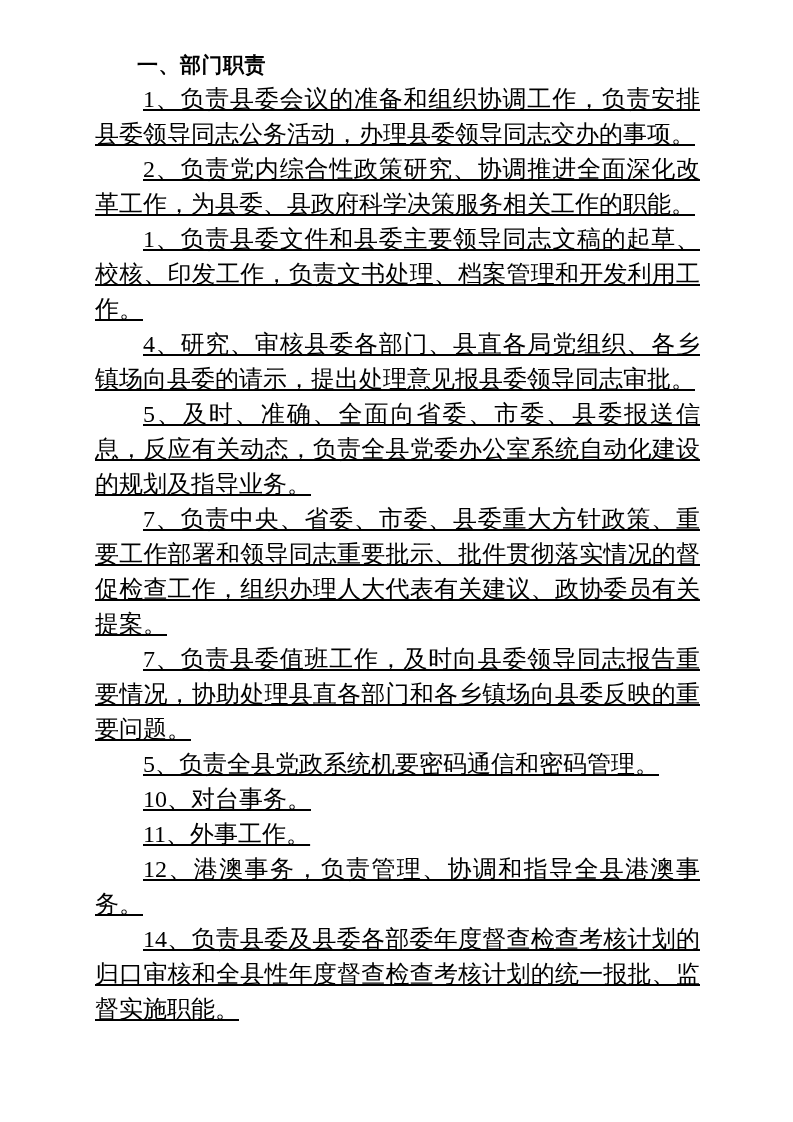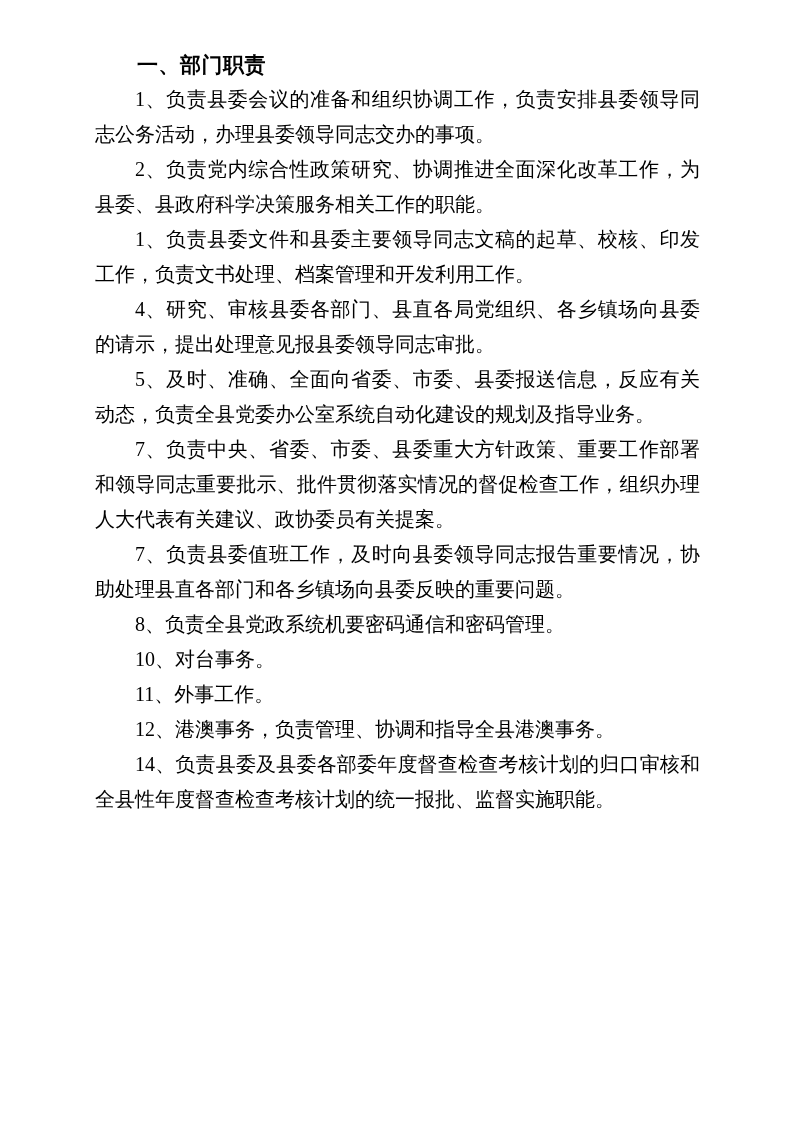--- a/index.html
+++ b/index.html
@@ -22,38 +22,39 @@
     font-size: 21px;
     font-weight: bold;
     line-height: 35px;
     margin: 0;
     text-indent: 2em;
     letter-spacing: 0.5px;
     color: #000000;
   }
   .item {
     font-family: "Liberation Serif", "DejaVu Serif", serif;
-    font-size: 20px;
+    font-size: 24px;
     line-height: 35px;
     margin: 0;
     text-indent: 2em;
     text-align: justify;
     color: #000000;
+    text-decoration: underline;
   }
 </style>
 </head>
 <body>
 
 <div class="page">
   <h1 class="heading">一、部门职责</h1>
   <p class="item">1、负责县委会议的准备和组织协调工作，负责安排县委领导同志公务活动，办理县委领导同志交办的事项。</p>
   <p class="item">2、负责党内综合性政策研究、协调推进全面深化改革工作，为县委、县政府科学决策服务相关工作的职能。</p>
   <p class="item">1、负责县委文件和县委主要领导同志文稿的起草、校核、印发工作，负责文书处理、档案管理和开发利用工作。</p>
   <p class="item">4、研究、审核县委各部门、县直各局党组织、各乡镇场向县委的请示，提出处理意见报县委领导同志审批。</p>
   <p class="item">5、及时、准确、全面向省委、市委、县委报送信息，反应有关动态，负责全县党委办公室系统自动化建设的规划及指导业务。</p>
   <p class="item">7、负责中央、省委、市委、县委重大方针政策、重要工作部署和领导同志重要批示、批件贯彻落实情况的督促检查工作，组织办理人大代表有关建议、政协委员有关提案。</p>
   <p class="item">7、负责县委值班工作，及时向县委领导同志报告重要情况，协助处理县直各部门和各乡镇场向县委反映的重要问题。</p>
-  <p class="item">8、负责全县党政系统机要密码通信和密码管理。</p>
+  <p class="item">5、负责全县党政系统机要密码通信和密码管理。</p>
   <p class="item">10、对台事务。</p>
   <p class="item">11、外事工作。</p>
   <p class="item">12、港澳事务，负责管理、协调和指导全县港澳事务。</p>
   <p class="item">14、负责县委及县委各部委年度督查检查考核计划的归口审核和全县性年度督查检查考核计划的统一报批、监督实施职能。</p>
 </div>
 
 </body></html>

